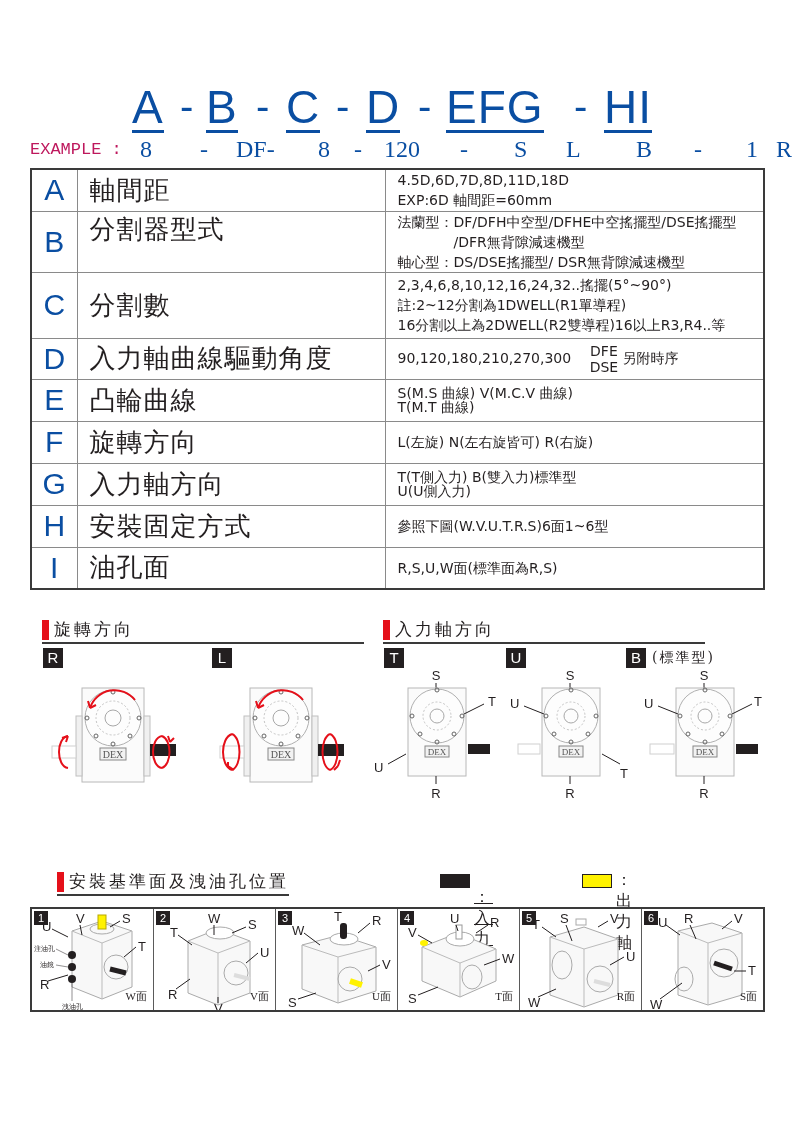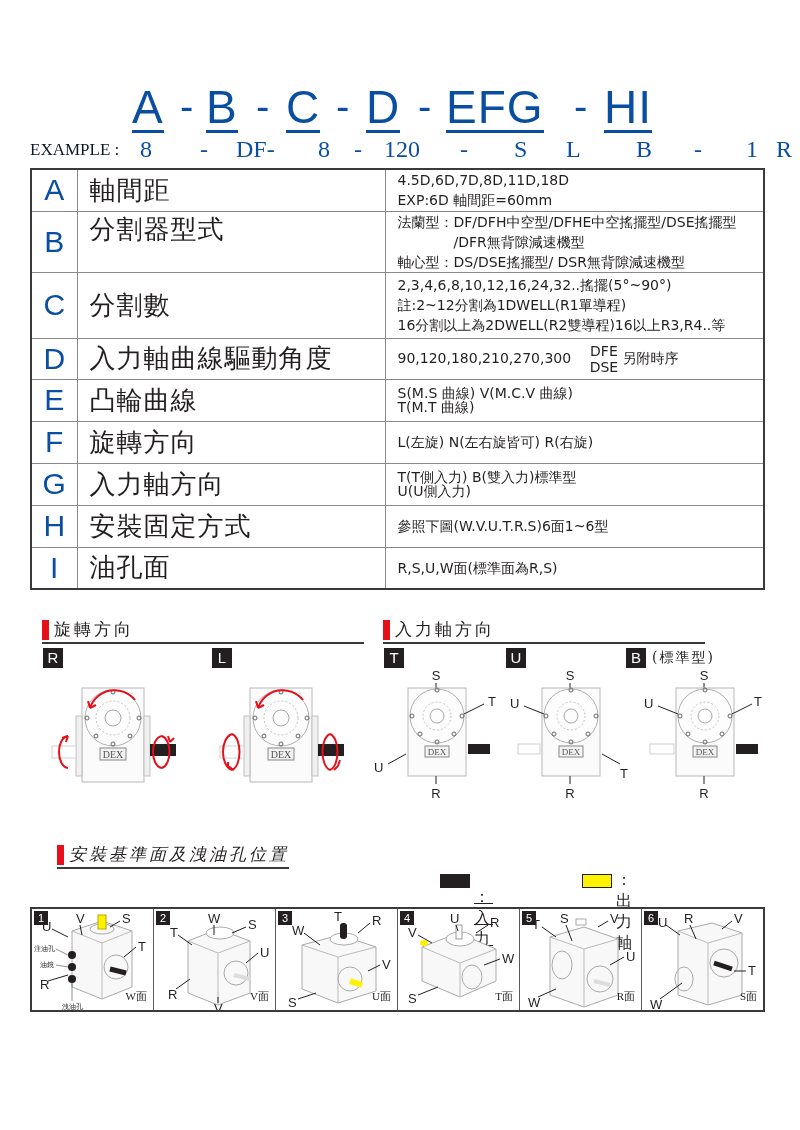--- a/index.html
+++ b/index.html
@@ -6,21 +6,21 @@
   html, body { width: 800px; height: 1130px; background: #ffffff; overflow: hidden; }
   body { font-family: "DejaVu Sans", "Liberation Sans", sans-serif; color: #231f20; position: relative; }
 
   
   .code-row { position: absolute; top: 84px; left: 0; width: 800px; height: 50px; }
   .code-seg { position: absolute; top: 0; font-family: "Liberation Sans", sans-serif; font-size: 46px; line-height: 46px; color: #0a4ea2; letter-spacing: 1px; }
   .code-seg.u { border-bottom: 3px solid #0a4ea2; }
   .code-dash { position: absolute; top: 0; font-family: "Liberation Sans", sans-serif; font-size: 40px; line-height: 44px; color: #0a4ea2; }
 
   .example-row { position: absolute; top: 136px; left: 0; width: 800px; height: 30px; }
-  .example-label { position: absolute; left: 30px; top: 4px; font-family: Liberation Serif, serif; font-size: 17px; color: #0f172a; }
+  .example-label { position: absolute; left: 30px; top: 4px; font-family: Liberation Mono, monospace; font-size: 17px; color: #be185d; }
   .example-val { position: absolute; top: 0; font-family: "Liberation Serif", serif; font-size: 24px; color: #0a4ea2; }
 
   
   .spec-table { position: absolute; left: 30px; top: 168px; width: 735px; border: 2px solid #3a3a3a; border-collapse: collapse; }
   .spec-table td { border: 1px solid #8a8a8a; vertical-align: middle; }
   .spec-table .letter { width: 46px; text-align: center; font-family: "Liberation Sans", sans-serif; font-size: 30px; color: #0a4ea2; }
   .spec-table .name { width: 308px; padding-left: 12px; font-size: 26px; color: #231f20; letter-spacing: 1px; }
   .spec-table .desc { padding-left: 12px; font-size: 14px; color: #231f20; }
   .desc-line { line-height: 20px; white-space: nowrap; }
   .desc-indent { padding-left: 56px; }
@@ -311,21 +311,21 @@
     <rect x="100" y="76" width="22" height="10" fill="#231f20"></rect>
     <line x1="42" y1="46" x2="22" y2="38" stroke="#231f20"></line>
     <text class="lbl" x="8" y="40">U</text>
     <line x1="96" y1="46" x2="116" y2="36" stroke="#231f20"></line>
     <text class="lbl" x="118" y="38">T</text>
     <line x1="68" y1="108" x2="68" y2="116" stroke="#231f20"></line>
     <text class="lbl" x="68" y="130" text-anchor="middle">R</text>
   </svg>
 </div>
 
-<div class="sec-head" style="left:57px;top:843px;width:232px;font-style:italic;">
+<div class="sec-head" style="left:57px;top:870px;width:232px;">
   <div class="sec-mark"></div>
   <span class="sec-title">安裝基準面及洩油孔位置</span>
 </div>
 
 <div class="legend" style="left:440px;">
   <div class="legend-swatch" style="left:0;top:4px;background:#231f20;"></div>
   <span class="legend-label" style="left:34px;top:17px;text-decoration:underline;">：入力軸</span>
   <div class="legend-swatch" style="left:142px;top:4px;background:#fff200;"></div>
   <span class="legend-label" style="left:176px;top:0;">：出力軸</span>
 </div>

